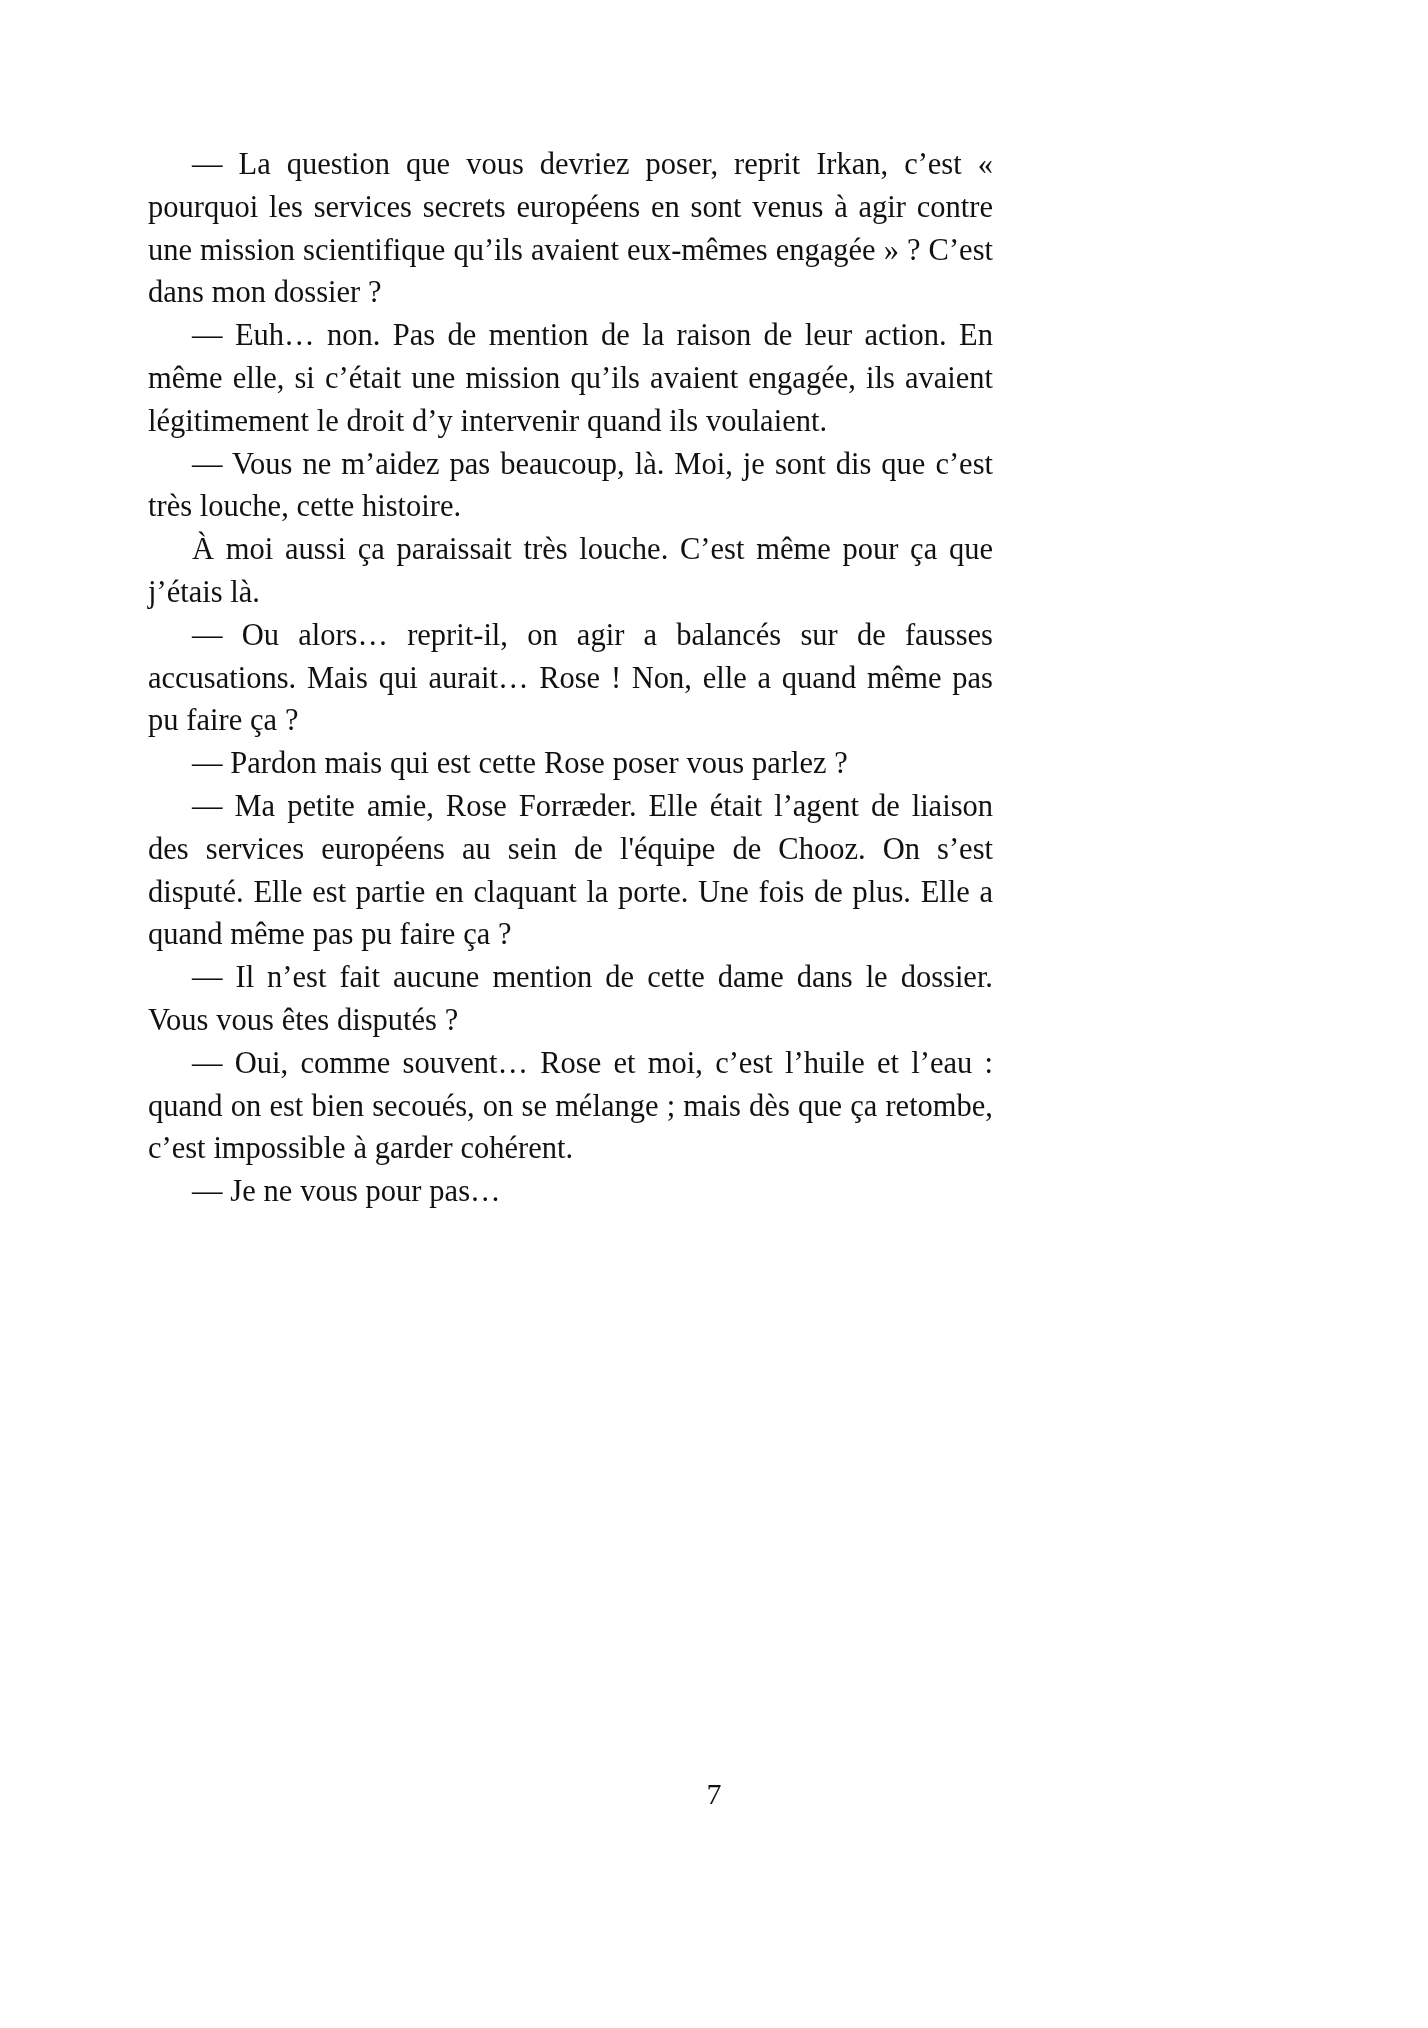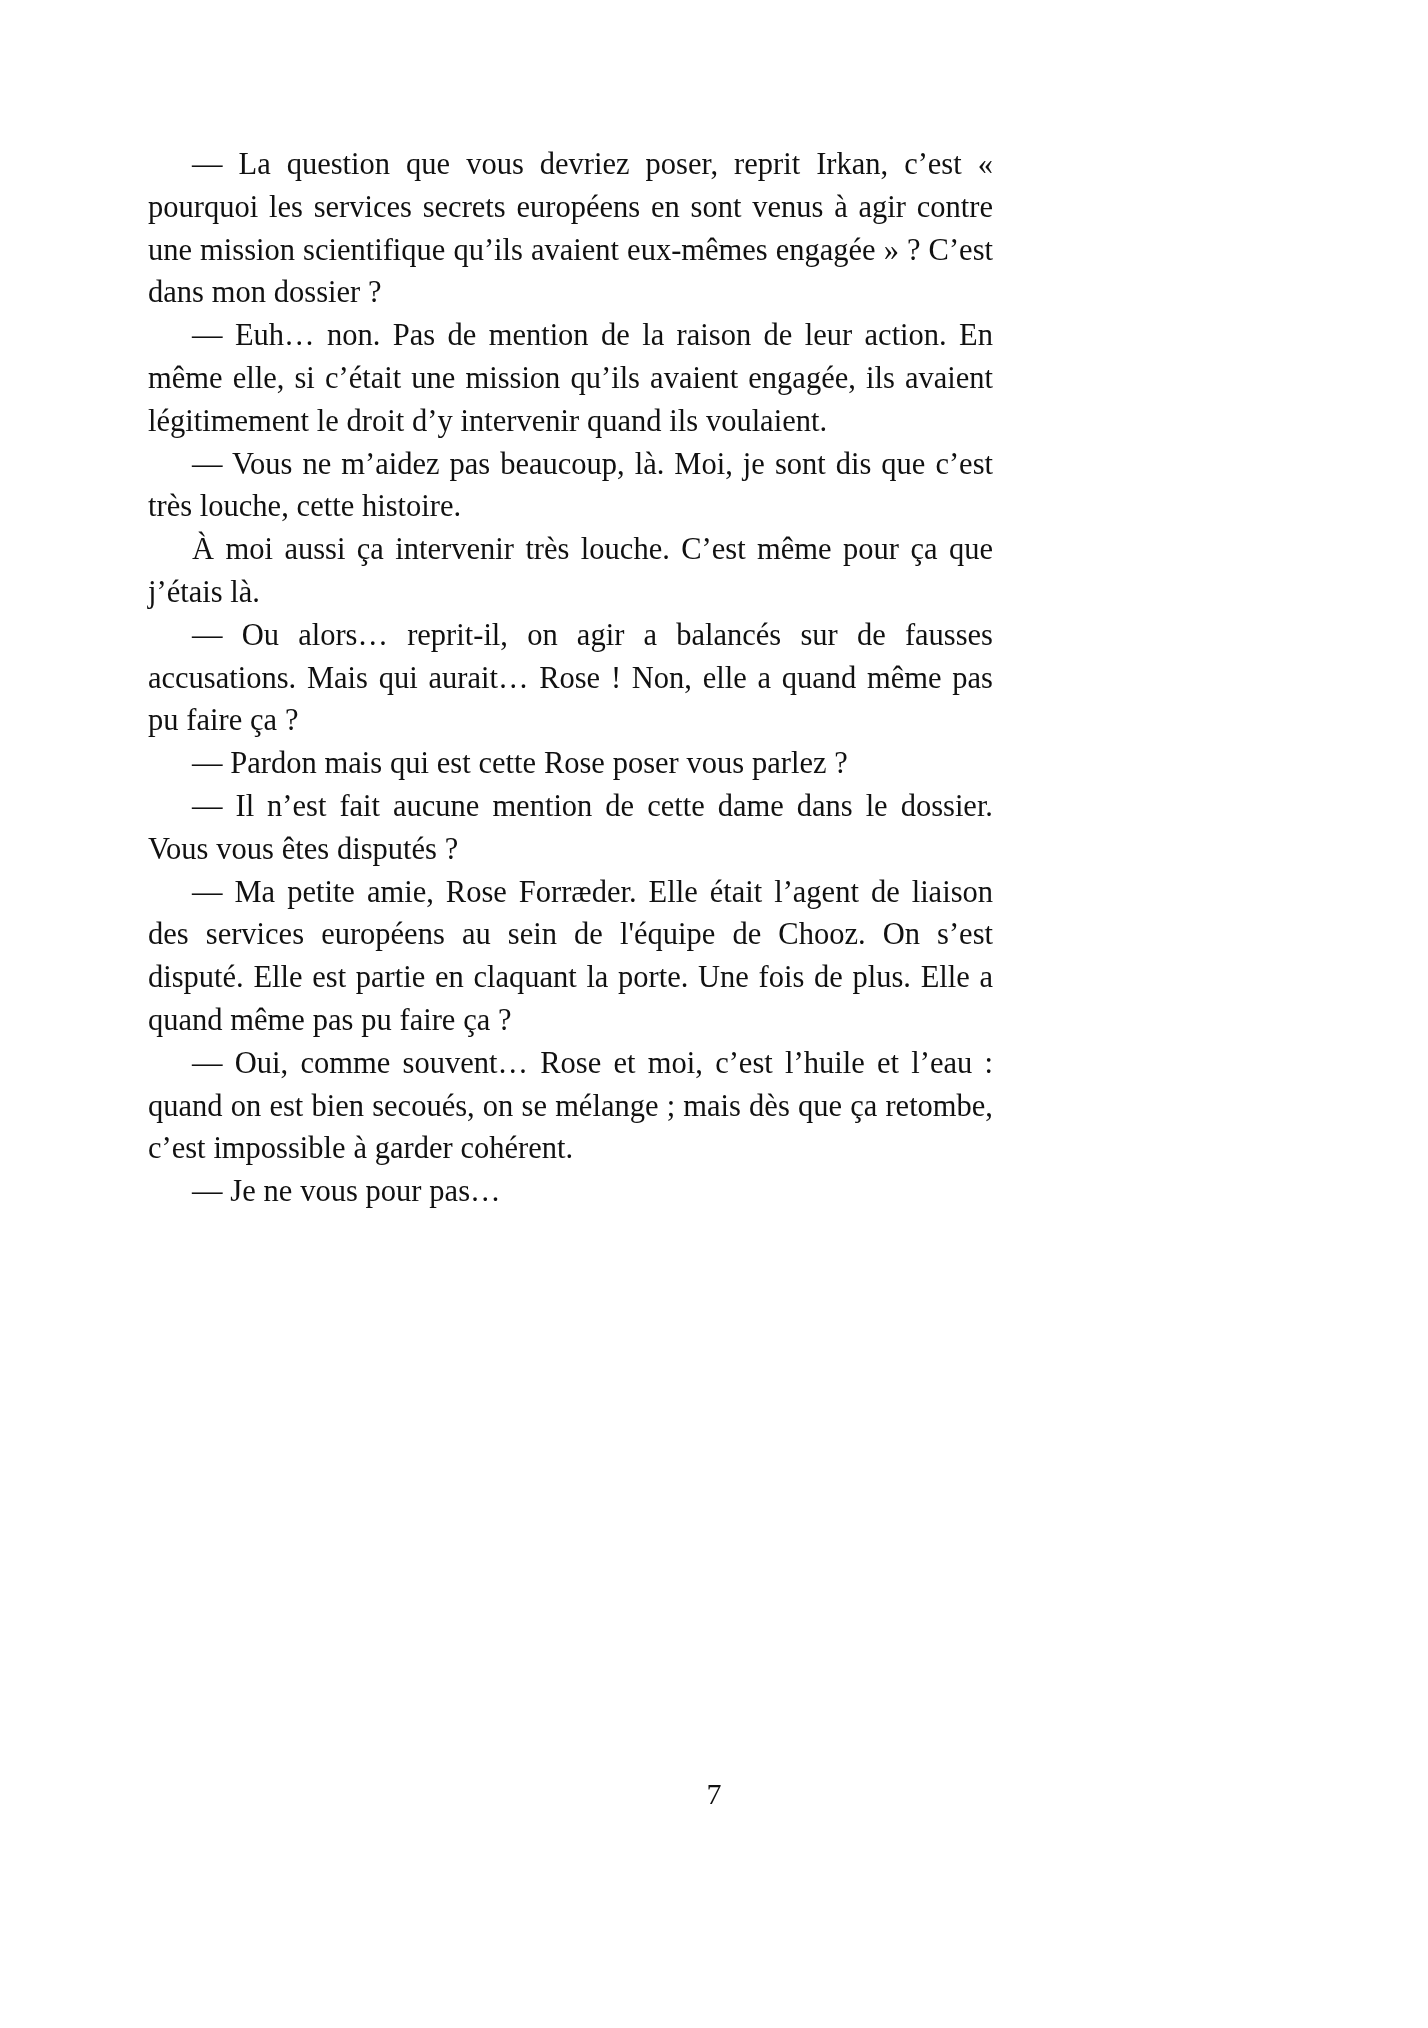--- a/index.html
+++ b/index.html
@@ -70,29 +70,29 @@
 <div id="page">
 
   <div id="text-column">
 
     <p class="para indent">— La question que vous devriez poser, reprit Irkan, c’est « pourquoi les services secrets européens en sont venus à agir contre une mission scientifique qu’ils avaient eux-mêmes engagée » ? C’est dans mon dossier ?</p>
 
     <p class="para indent">— Euh… non. Pas de mention de la raison de leur action. En même elle, si c’était une mission qu’ils avaient engagée, ils avaient légitimement le droit d’y intervenir quand ils voulaient.</p>
 
     <p class="para indent">— Vous ne m’aidez pas beaucoup, là. Moi, je sont dis que c’est très louche, cette histoire.</p>
 
-    <p class="para indent">À moi aussi ça intervenir très louche. C’est même pour ça que j’étais là.</p>
+    <p class="para indent">À moi aussi ça paraissait très louche. C’est même pour ça que j’étais là.</p>
 
     <p class="para indent">— Ou alors… reprit-il, on agir a balancés sur de fausses accusations. Mais qui aurait… Rose ! Non, elle a quand même pas pu faire ça ?</p>
 
     <p class="para indent">— Pardon mais qui est cette Rose poser vous parlez ?</p>
 
+    <p class="para indent">— Ma petite amie, Rose Forræder. Elle était l’agent de liaison des services européens au sein de l'équipe de Chooz. On s’est disputé. Elle est partie en claquant la porte. Une fois de plus. Elle a quand même pas pu faire ça ?</p>
+
     <p class="para indent">— Il n’est fait aucune mention de cette dame dans le dossier. Vous vous êtes disputés ?</p>
-
-    <p class="para indent">— Ma petite amie, Rose Forræder. Elle était l’agent de liaison des services européens au sein de l'équipe de Chooz. On s’est disputé. Elle est partie en claquant la porte. Une fois de plus. Elle a quand même pas pu faire ça ?</p>
 
     <p class="para indent">— Oui, comme souvent… Rose et moi, c’est l’huile et l’eau : quand on est bien secoués, on se mélange ; mais dès que ça retombe, c’est impossible à garder cohérent.</p>
 
     <p class="para indent">— Je ne vous pour pas…</p>
 
   </div>
 
   <div id="folio">7</div>
 
 </div>

